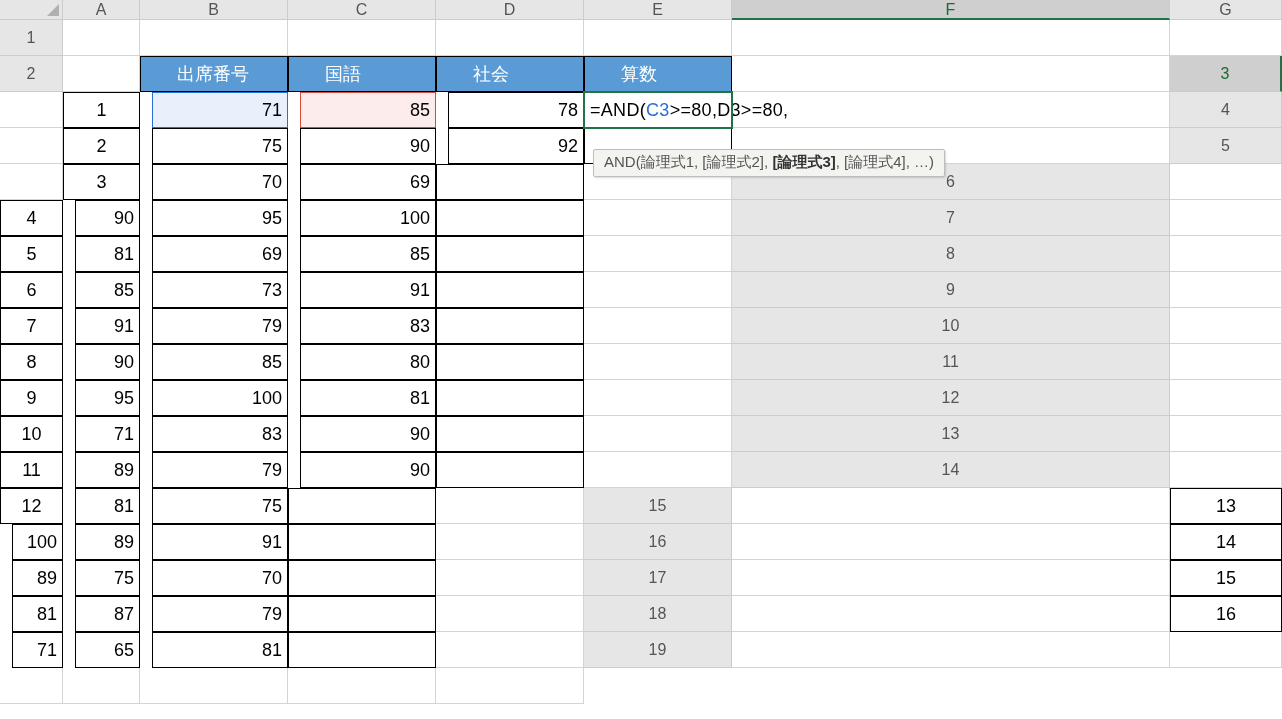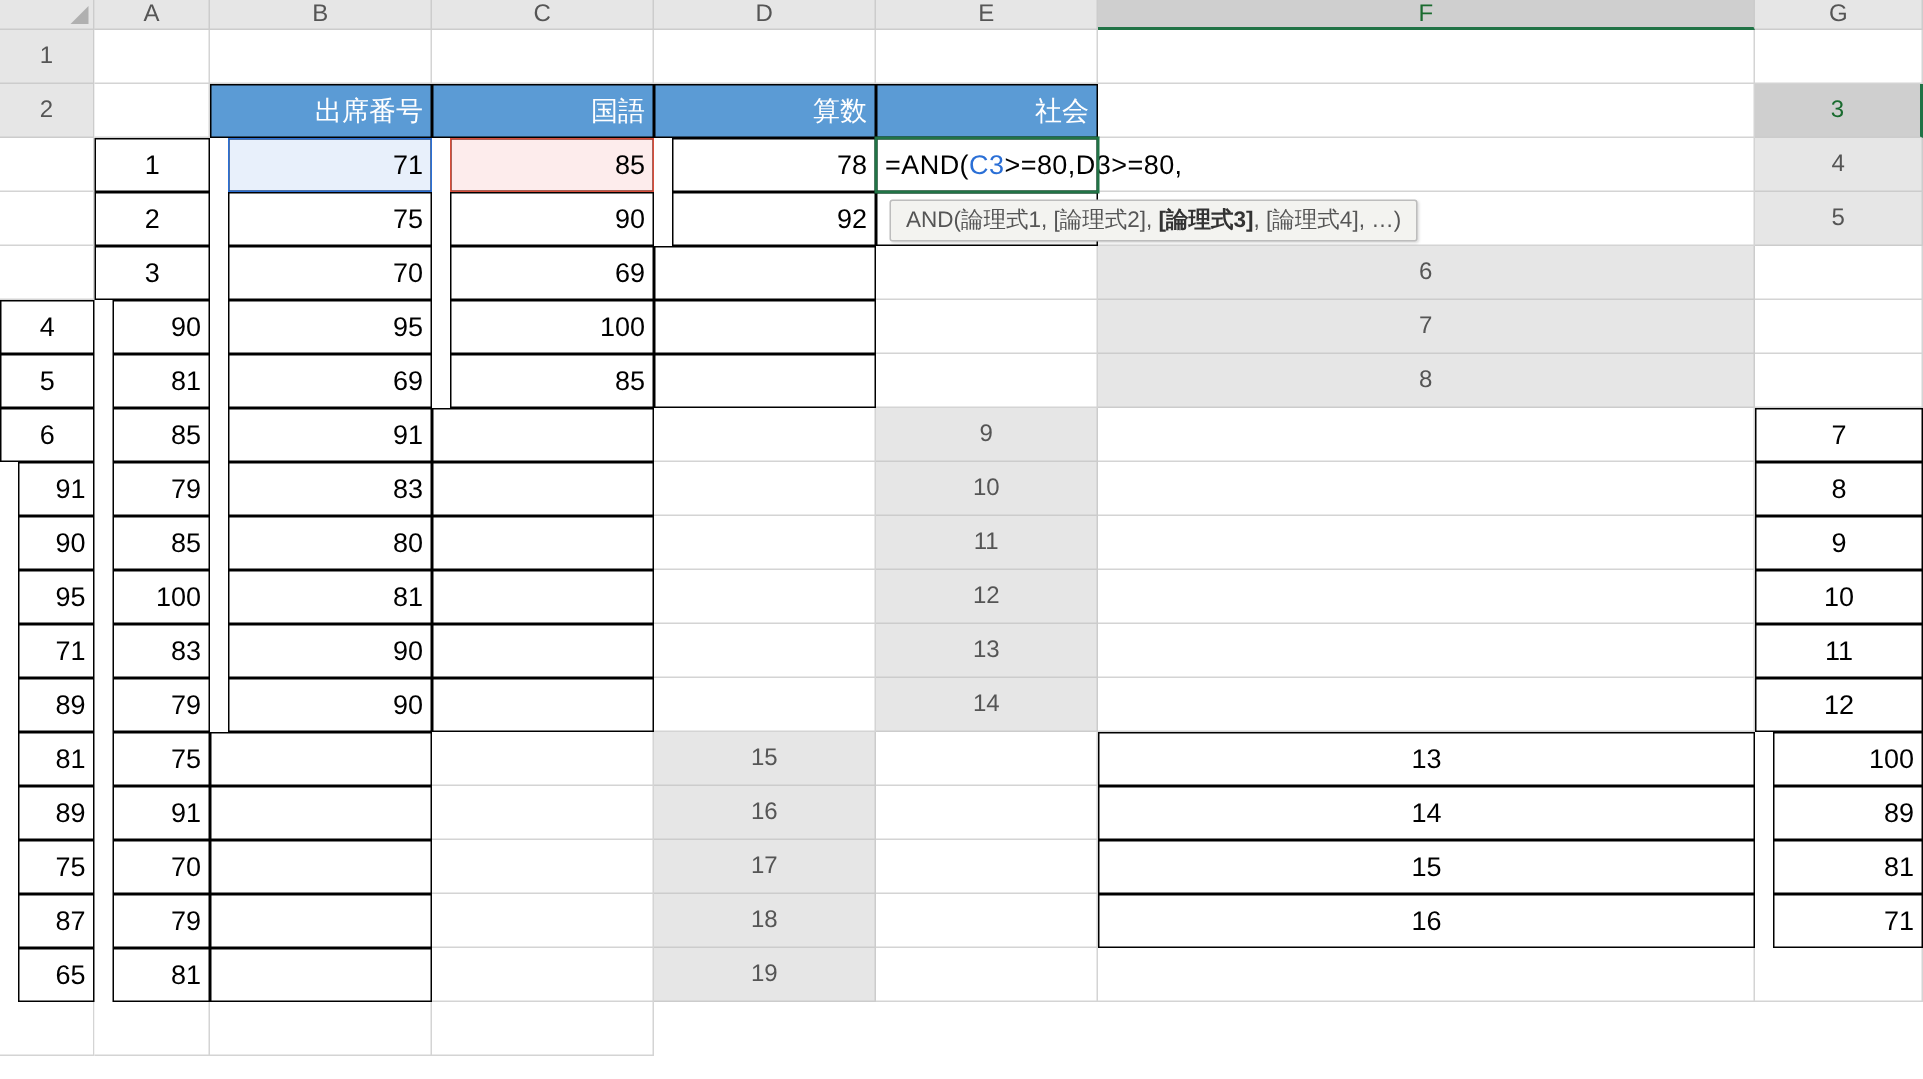--- a/index.html
+++ b/index.html
@@ -75,21 +75,21 @@
     position: relative;
     background:#fff;
   }
   .cell.center { justify-content: center; }
   .cell.right { justify-content: flex-end; margin-left: 12px; }
   .th-blue {
     background: #5b9bd5;
     color: #fff;
     font-weight: normal;
     border: 1px solid #000 !important;
-    justify-content: flex-end;
+    justify-content: flex-start;
     padding-left: 36px;
   }
   .tbl {
     border: 1px solid #000 !important;
   }
   .ref-blue {
     background: #e8f0fb;
   }
   .ref-red {
     background: #fdecec;
@@ -156,24 +156,24 @@
     <div class="cell"></div>
     <div class="row-header">2</div>
     <div class="cell"></div>
     <div class="cell th-blue">
       <span>出席番号</span>
     </div>
     <div class="cell th-blue">
       <span>国語</span>
     </div>
     <div class="cell th-blue">
+      <span>社会</span>
+    </div>
+    <div class="cell th-blue">
       <span>算数</span>
-    </div>
-    <div class="cell th-blue">
-      <span>社会</span>
     </div>
     <div class="cell"></div>
     <div class="row-header selected">3</div>
     <div class="cell"></div>
     <div class="cell tbl center">
       <span>1</span>
     </div>
     <div class="cell tbl right ref-blue ref-border-blue">
       <span>71</span>
     </div>
@@ -204,21 +204,21 @@
     <div class="cell tbl right">
       <span>75</span>
     </div>
     <div class="cell tbl right">
       <span>90</span>
     </div>
     <div class="cell tbl right">
       <span>92</span>
     </div>
     <div class="cell tbl tbl" style="overflow:visible;position:relative;">
-      <div class="tooltip" style="left:8px;top:4px">
+      <div class="tooltip" style="left:8px;top:20px">
             <span>AND</span><span>(</span><span>論理式1</span><span>, </span><span>[論理式2]</span><span>, </span><b>[論理式3]</b><span>, </span><span>[論理式4]</span><span>, …)</span>
           </div>
     </div>
     <div class="cell"></div>
     <div class="row-header">5</div>
     <div class="cell"></div>
     <div class="cell tbl center">
       <span>3</span>
     </div>
     <div class="cell tbl right">
@@ -261,20 +261,23 @@
     </div>
     <div class="cell tbl"></div>
     <div class="cell"></div>
     <div class="row-header">8</div>
     <div class="cell"></div>
     <div class="cell tbl center">
       <span>6</span>
     </div>
     <div class="cell tbl right">
       <span>85</span>
+    </div>
+    <div class="cell tbl right">
+      <span>73</span>
     </div>
     <div class="cell tbl right">
       <span>91</span>
     </div>
     <div class="cell tbl"></div>
     <div class="cell"></div>
     <div class="row-header">9</div>
     <div class="cell"></div>
     <div class="cell tbl center">
       <span>7</span>

